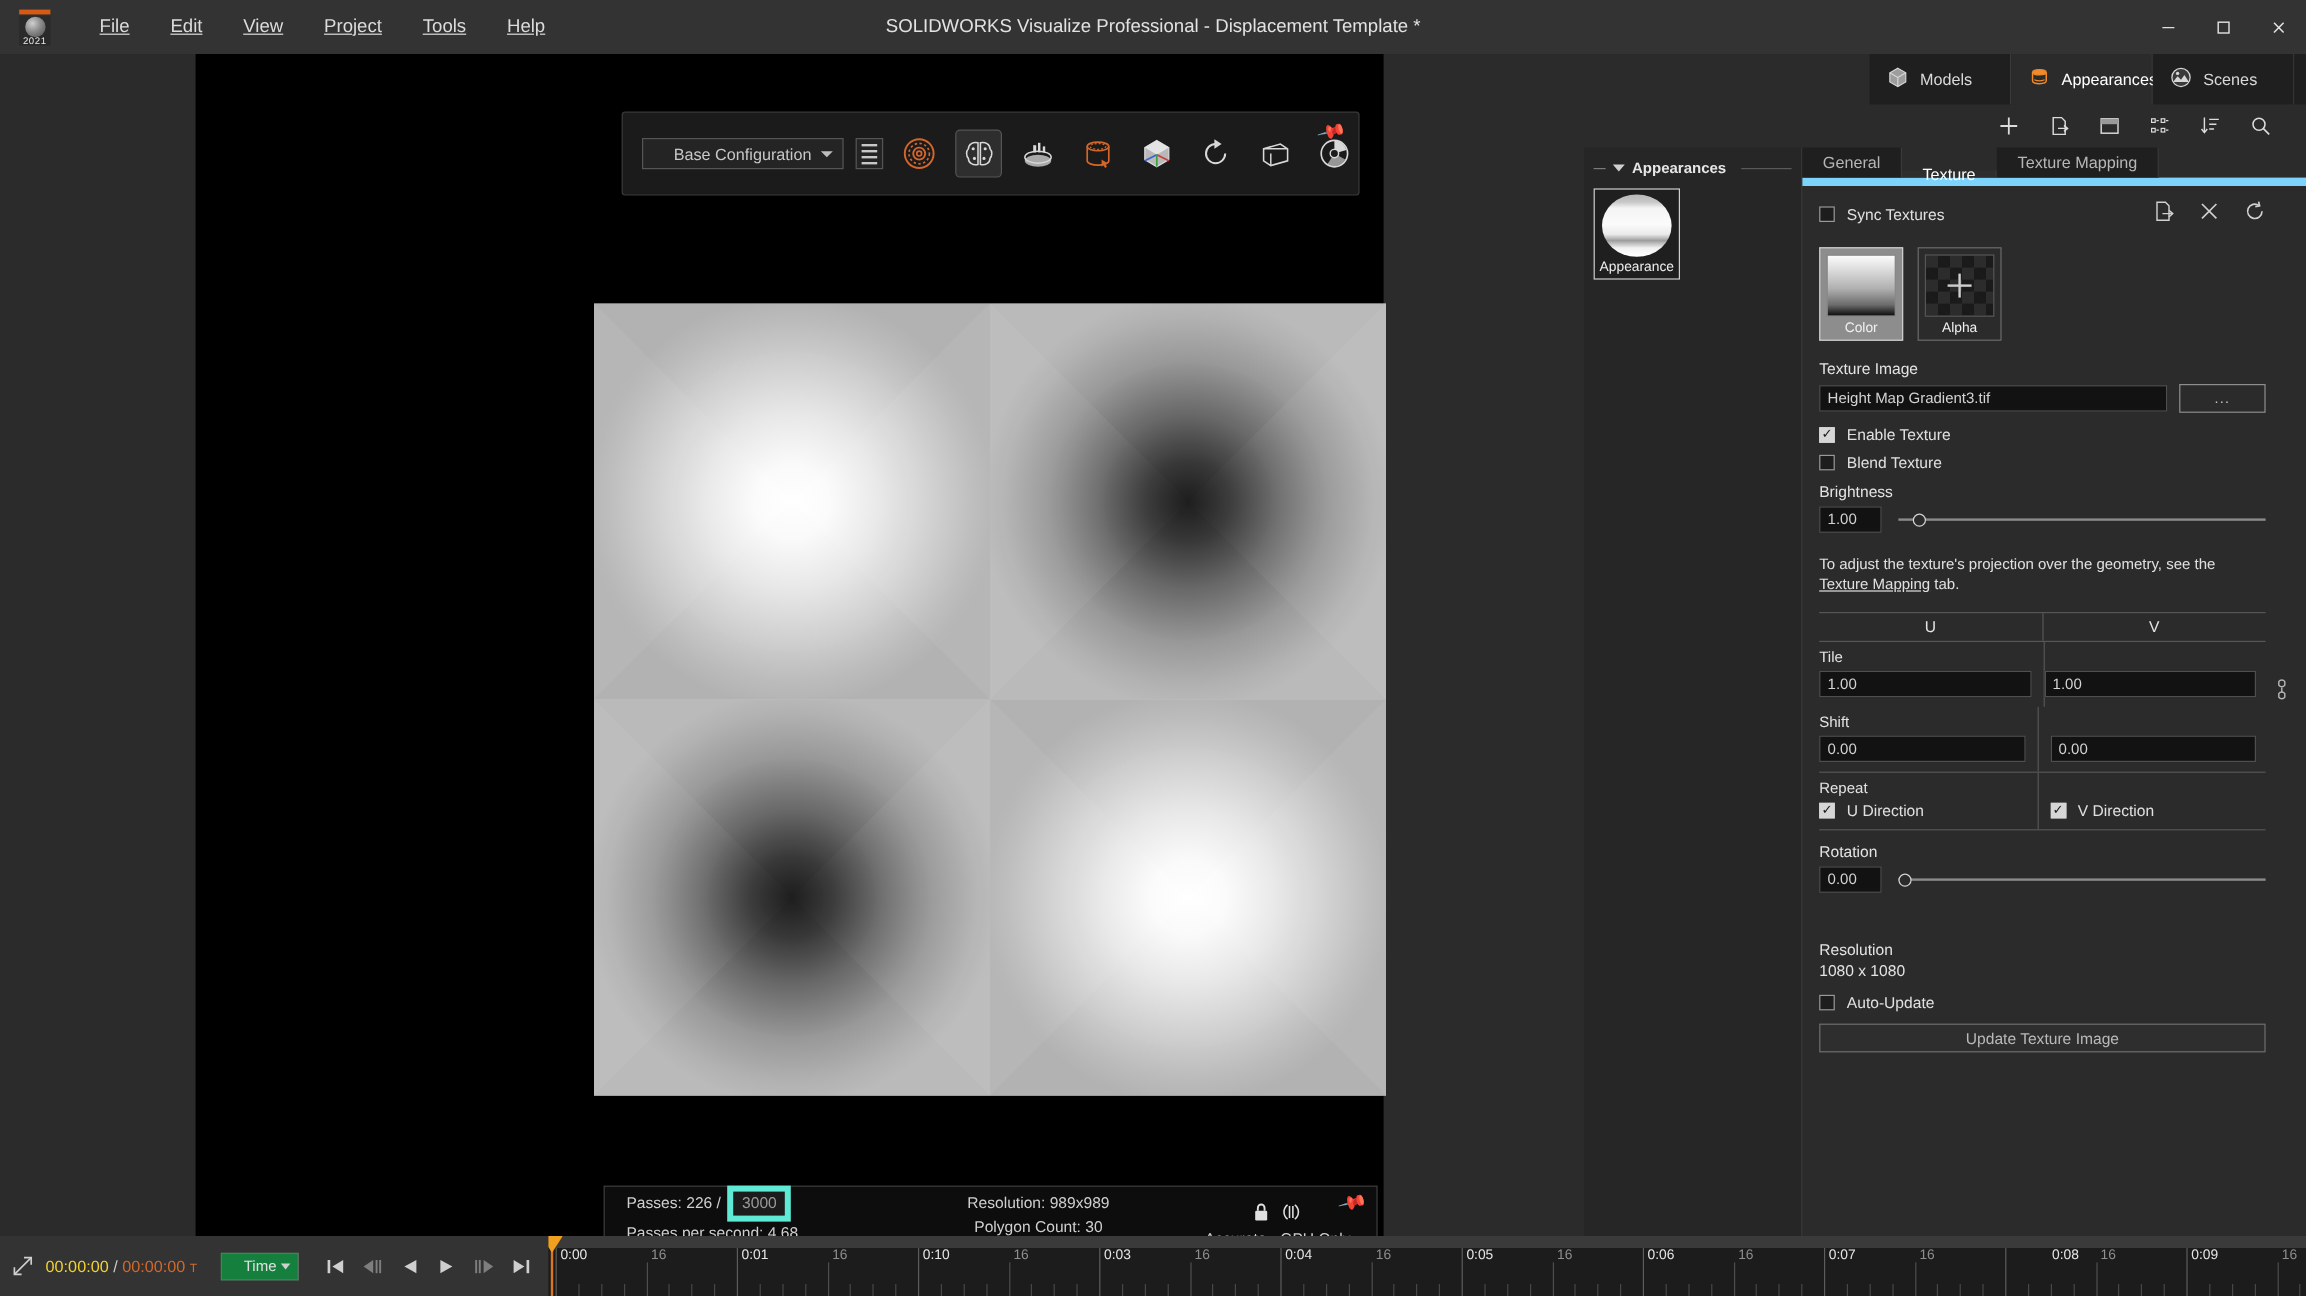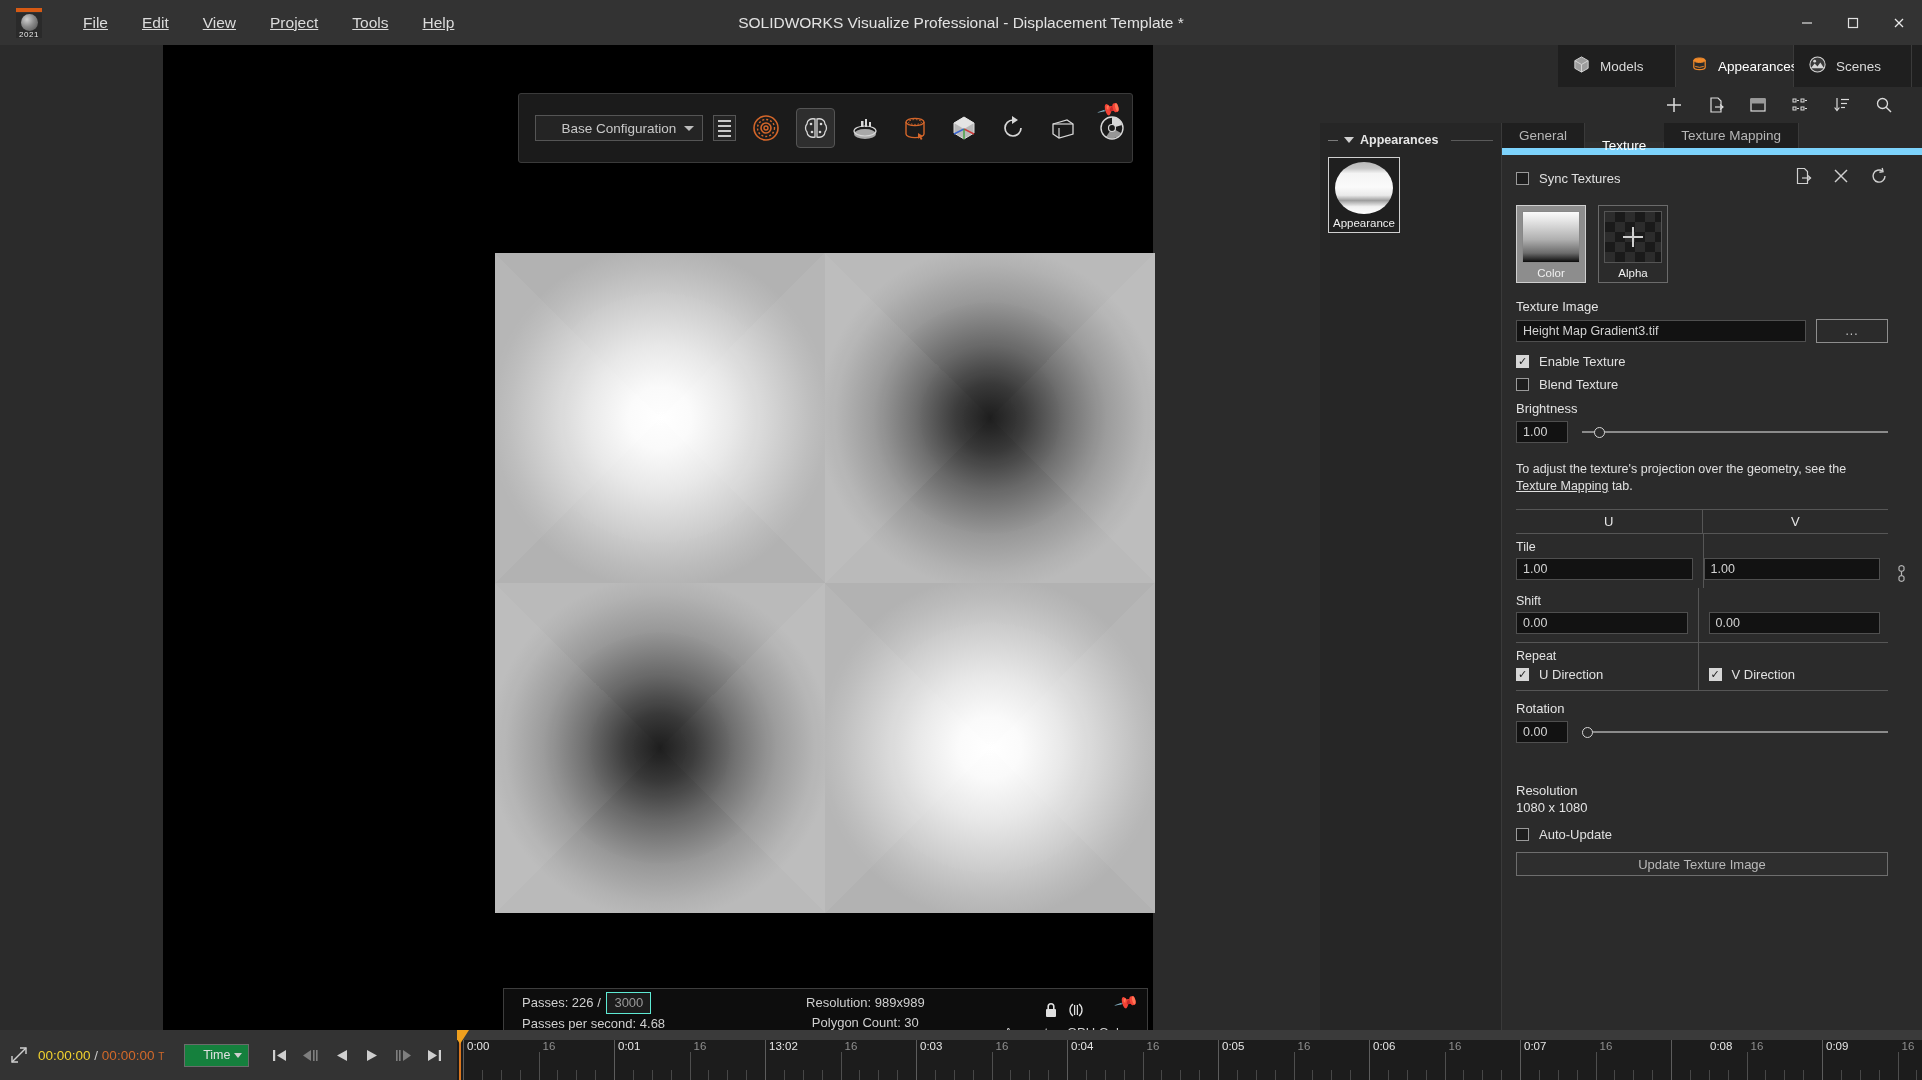--- a/index.html
+++ b/index.html
@@ -118,21 +118,21 @@
     position: absolute; left: 340px; top: 943px; width: 645px; height: 70px;
     background: #0d0d0d; border: 1px solid #3d3d3d;
     display: flex; align-items: center; font-size: 13px; color: #cfcfcf;
   }
   .vps-col { padding: 0 18px; }
   .vps-col.c1 { width: 245px; }
   .vps-col.c2 { width: 235px; text-align: center; }
   .vps-col.c3 { width: 165px; text-align: center; }
   .vps-col div { line-height: 20px; white-space: nowrap; }
   .passes-box {
-    display:inline-block; border:1px solid #5eead4; background:#1c1c1c;
+    display:inline-block; border:5px solid #5eead4; background:#1c1c1c;
     padding: 0px 7px; color:#9a9a9a; margin-left:2px;
   }
   .vps-icons { display:flex; align-items:center; justify-content:center; gap:8px; height:20px; }
   .vp-status .pin {
     position: absolute; right: 10px; top: 4px; color:#d0d0d0; font-size: 16px;
     transform: rotate(30deg);
   }
 
   
   .right-panel {
@@ -829,21 +829,21 @@
         <div class="tl-tick" style="left: 161px;">0:01</div>
         <div class="tl-gline" style="left: 157px; height: 40px;"></div>
         <div class="tl-tick sub" style="left: 236.5px;">16</div>
         <div class="tl-gline" style="left: 232.5px; height: 28px; background: rgb(78, 78, 78);"></div>
         <div class="tl-gline" style="left: 175.875px; height: 10px; background: rgb(71, 71, 71);"></div>
         <div class="tl-gline" style="left: 194.75px; height: 10px; background: rgb(71, 71, 71);"></div>
         <div class="tl-gline" style="left: 213.625px; height: 10px; background: rgb(71, 71, 71);"></div>
         <div class="tl-gline" style="left: 251.375px; height: 10px; background: rgb(71, 71, 71);"></div>
         <div class="tl-gline" style="left: 270.25px; height: 10px; background: rgb(71, 71, 71);"></div>
         <div class="tl-gline" style="left: 289.125px; height: 10px; background: rgb(71, 71, 71);"></div>
-        <div class="tl-tick" style="left: 312px;">13:02</div>
+        <div class="tl-tick" style="left: 312px;">0:10</div>
         <div class="tl-gline" style="left: 308px; height: 40px;"></div>
         <div class="tl-tick sub" style="left: 387.5px;">16</div>
         <div class="tl-gline" style="left: 383.5px; height: 28px; background: rgb(78, 78, 78);"></div>
         <div class="tl-gline" style="left: 326.875px; height: 10px; background: rgb(71, 71, 71);"></div>
         <div class="tl-gline" style="left: 345.75px; height: 10px; background: rgb(71, 71, 71);"></div>
         <div class="tl-gline" style="left: 364.625px; height: 10px; background: rgb(71, 71, 71);"></div>
         <div class="tl-gline" style="left: 402.375px; height: 10px; background: rgb(71, 71, 71);"></div>
         <div class="tl-gline" style="left: 421.25px; height: 10px; background: rgb(71, 71, 71);"></div>
         <div class="tl-gline" style="left: 440.125px; height: 10px; background: rgb(71, 71, 71);"></div>
         <div class="tl-tick" style="left: 463px;">0:03</div>

